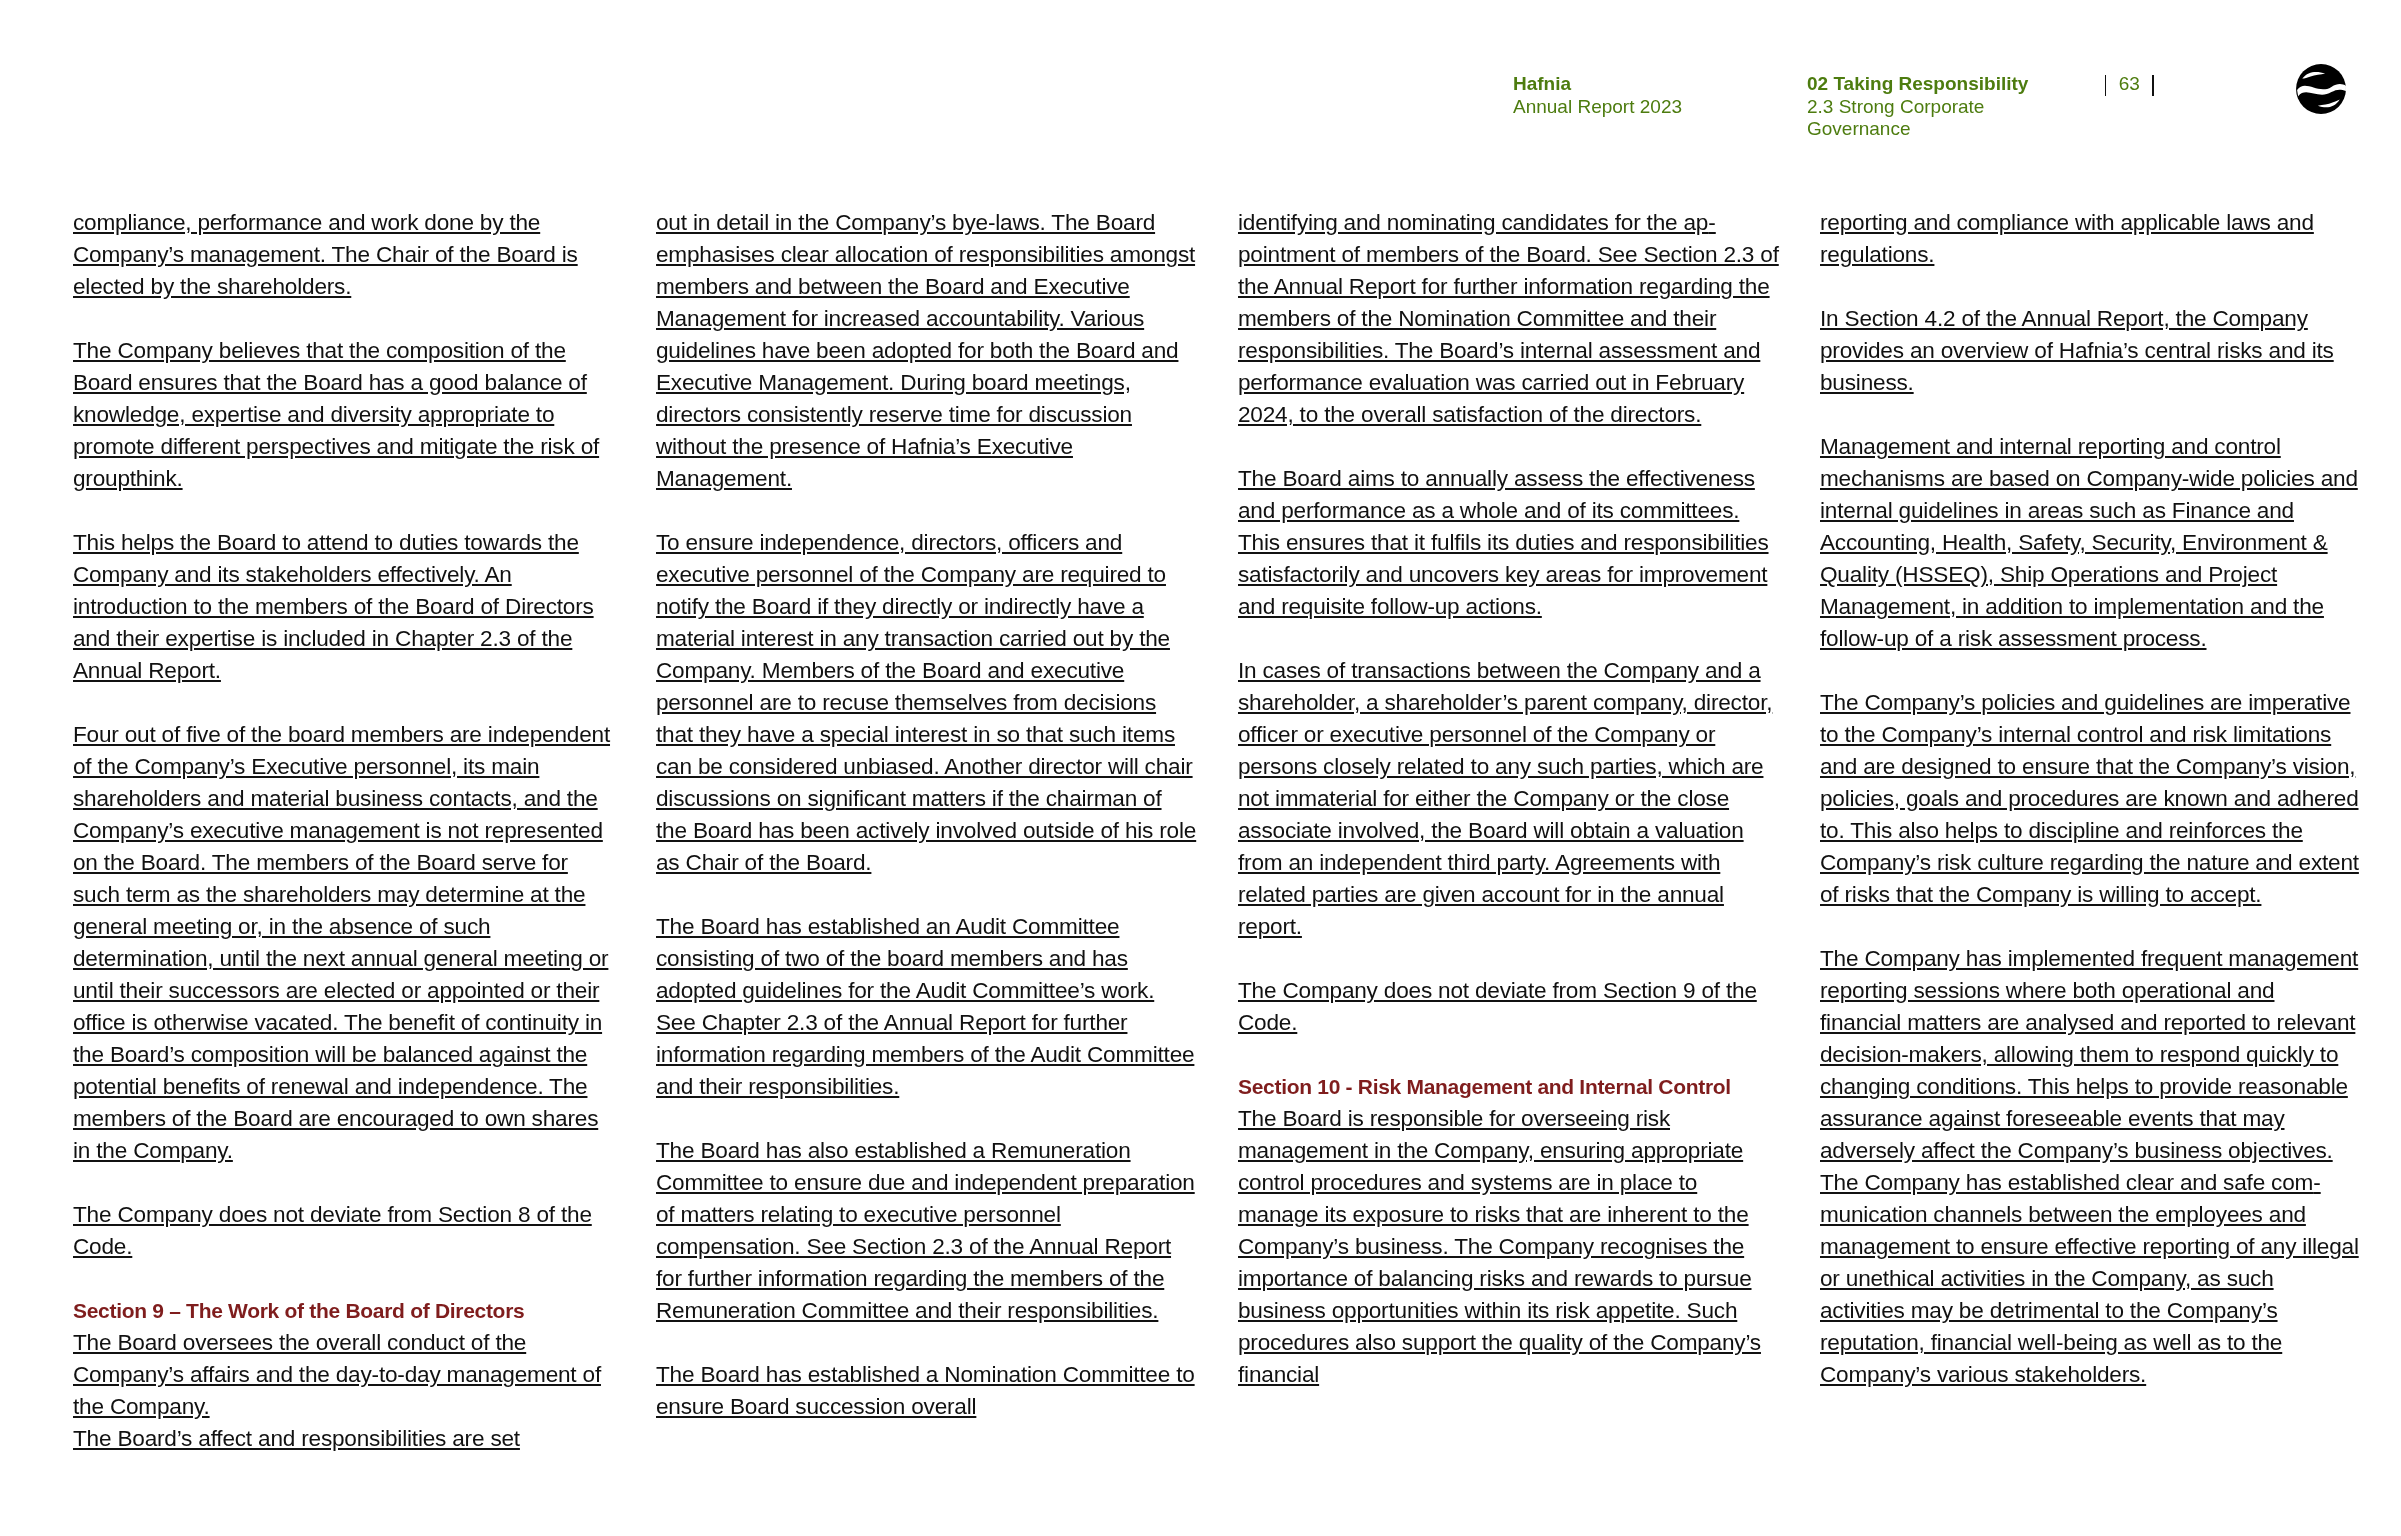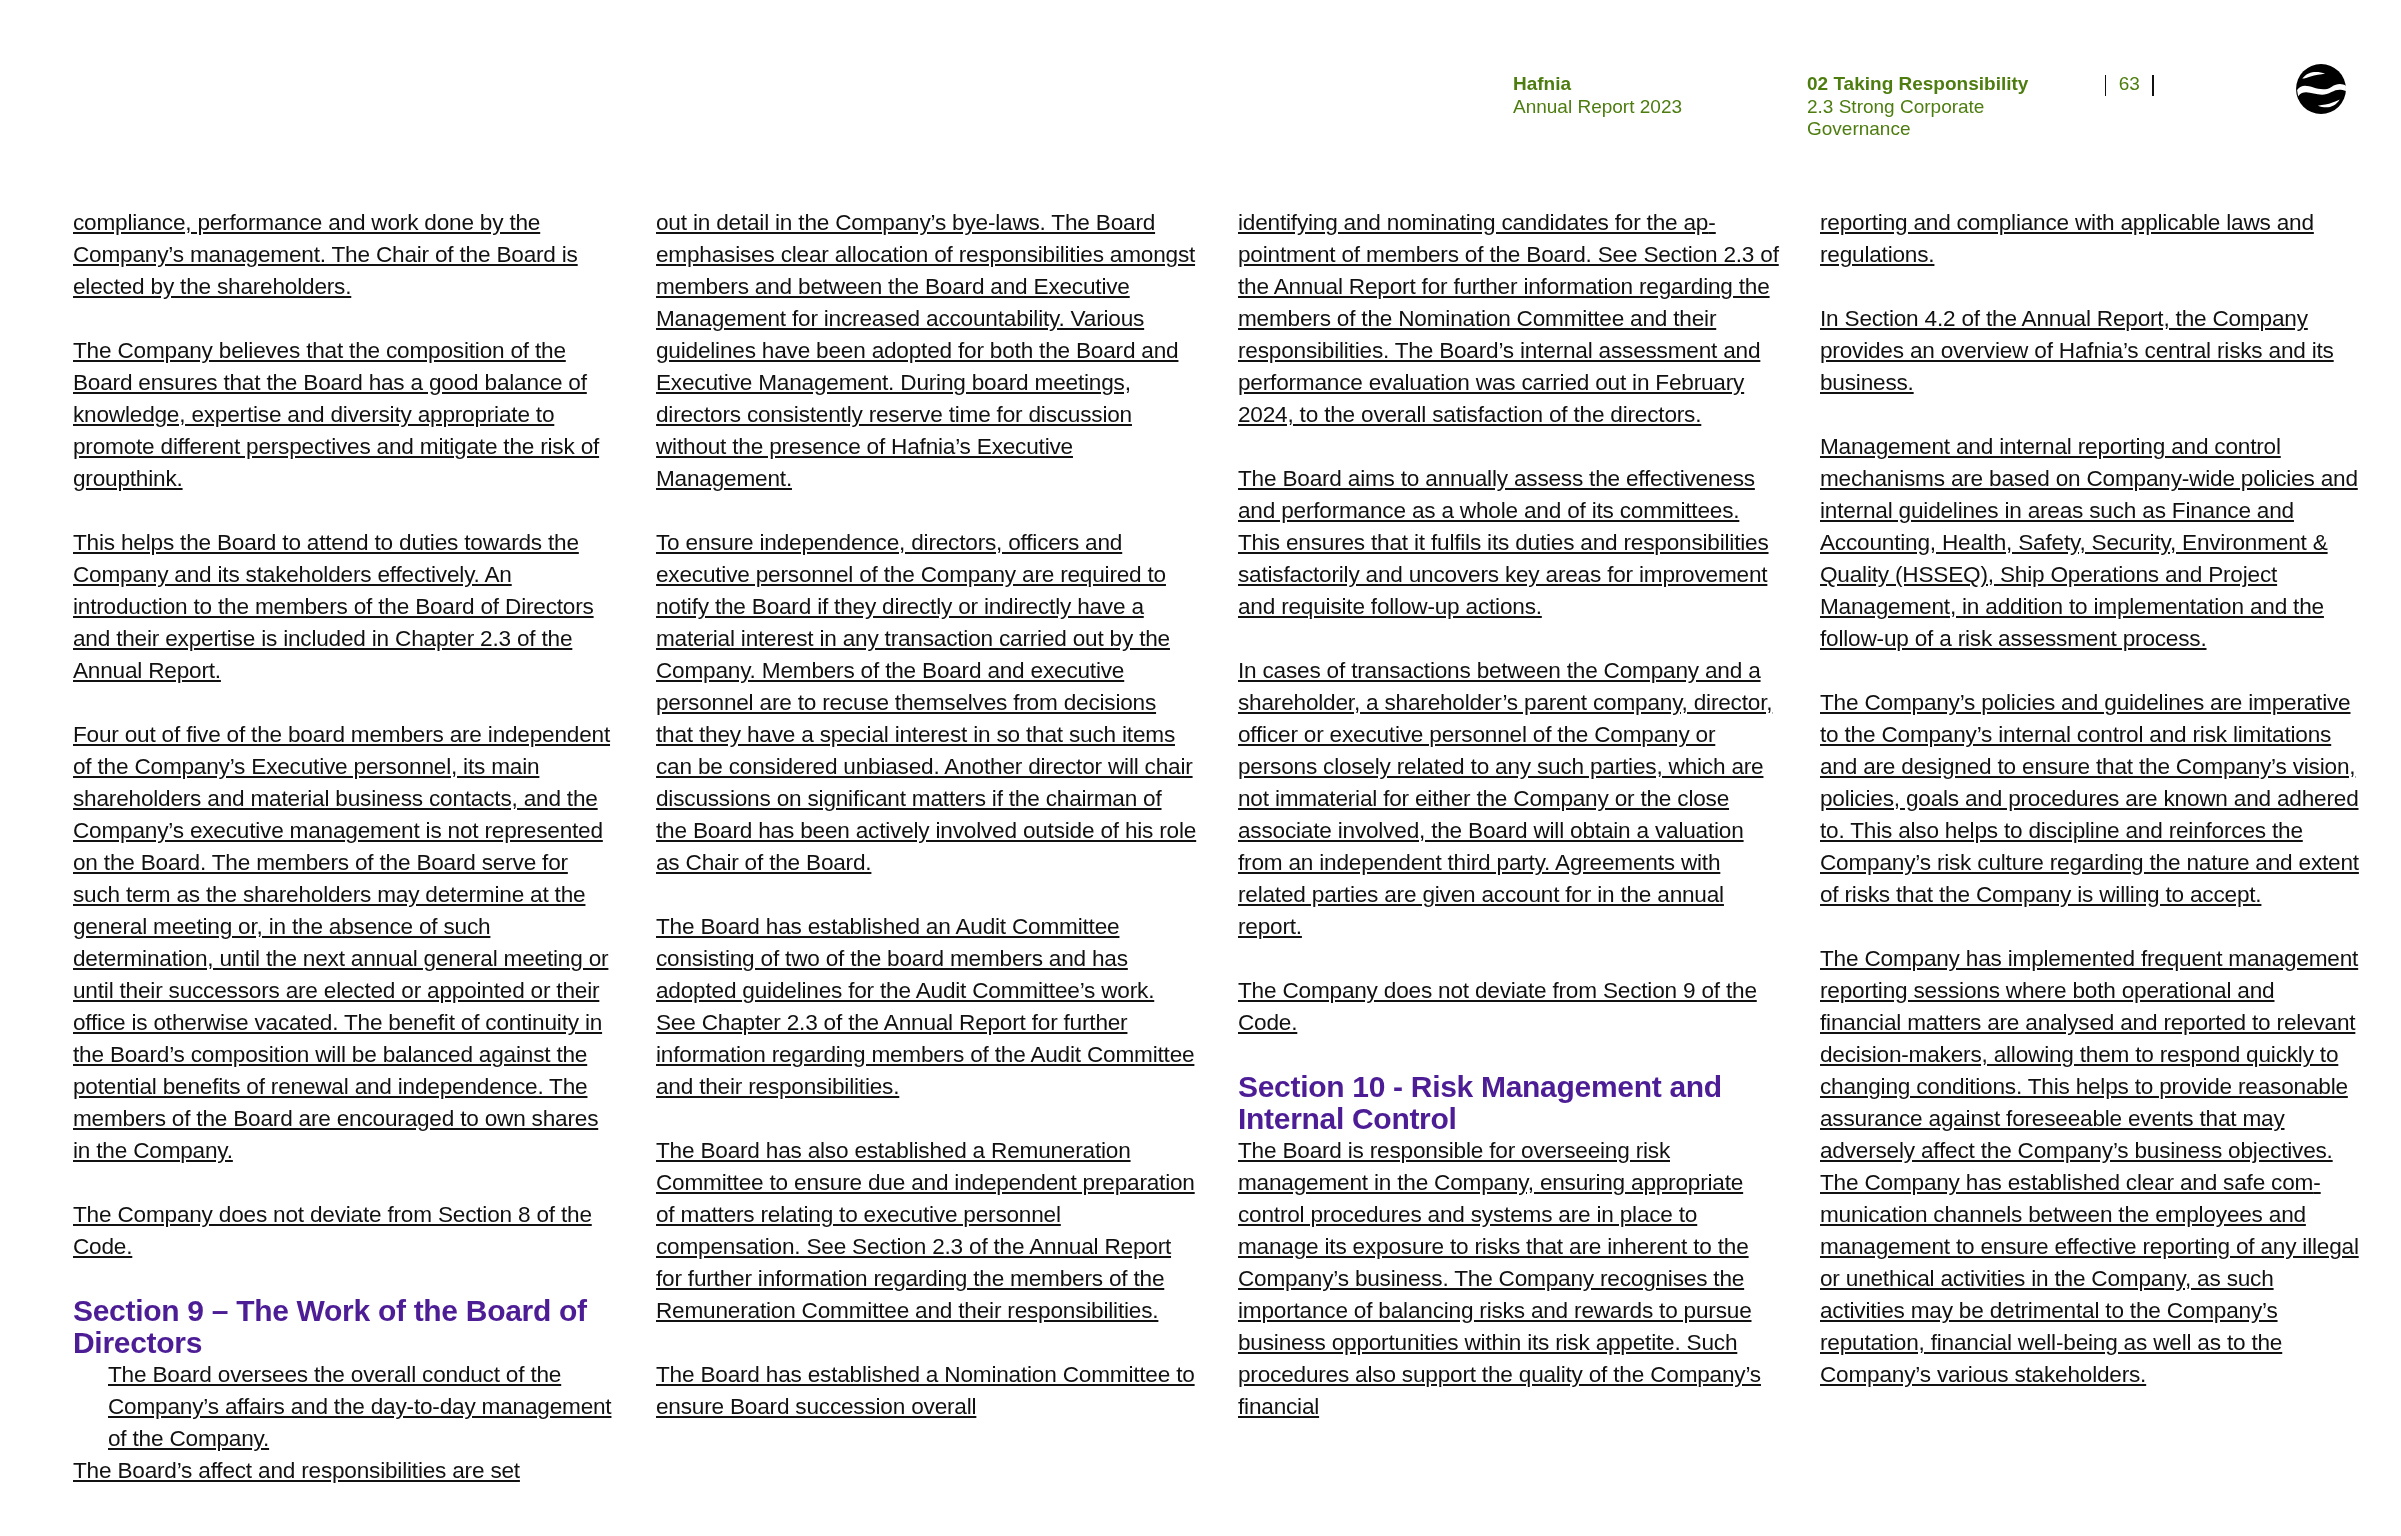--- a/index.html
+++ b/index.html
@@ -20,24 +20,24 @@
 
   .col {
     position: absolute; top: 207px; width: 541px;
     font-size: 22.6px; line-height: 32px; letter-spacing: -0.2px;
   }
   #col-1 { left: 73px; }
   #col-2 { left: 656px; }
   #col-3 { left: 1238px; }
   #col-4 { left: 1820px; }
   .col p { margin: 0 0 32px 0; white-space: pre-line; text-decoration: underline; }
-  .col p.tight { margin-bottom: 0; margin-left: 35px; }
+  .col p.tight { margin-bottom: 0; }
   .col h3 {
-    margin: 0; font-size: 30px; line-height: 32px; font-weight: bold;
-    color: #4c1d95; letter-spacing: -0.3px; white-space: pre-line;
+    margin: 0; font-size: 21px; line-height: 32px; font-weight: bold;
+    color: #7f1d1d; letter-spacing: -0.3px; white-space: pre-line;
   }
 </style>
 </head>
 <body>
 
 <div class="hdr" id="hdr-company">
   <span class="b">Hafnia</span>
   <span class="r">Annual Report 2023</span>
 </div>
 <div class="hdr" id="hdr-chapter">

